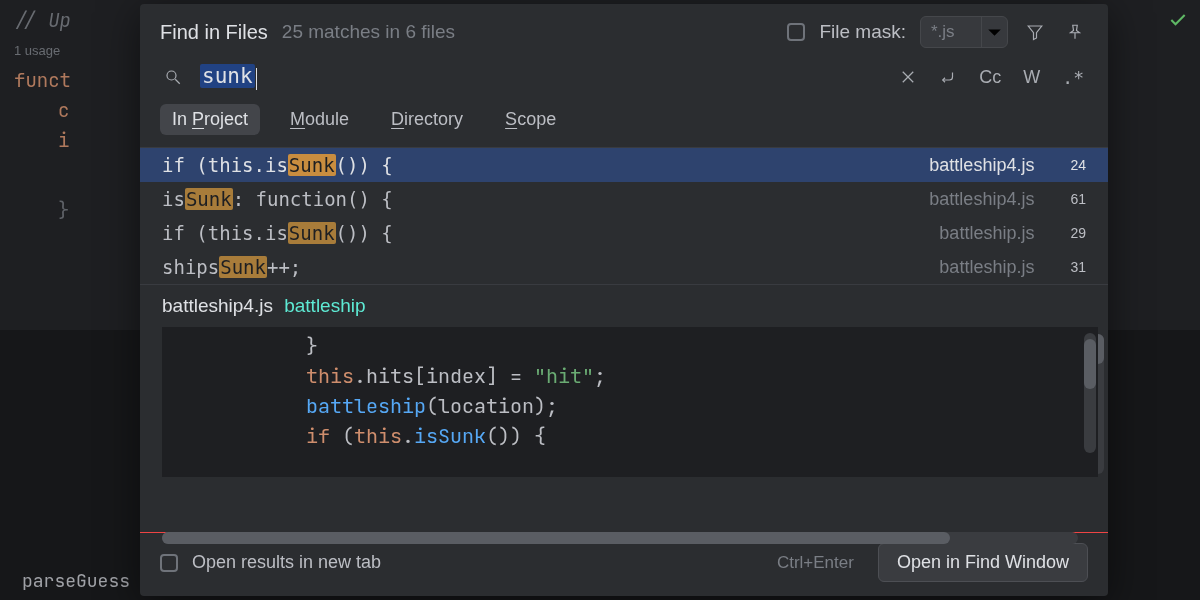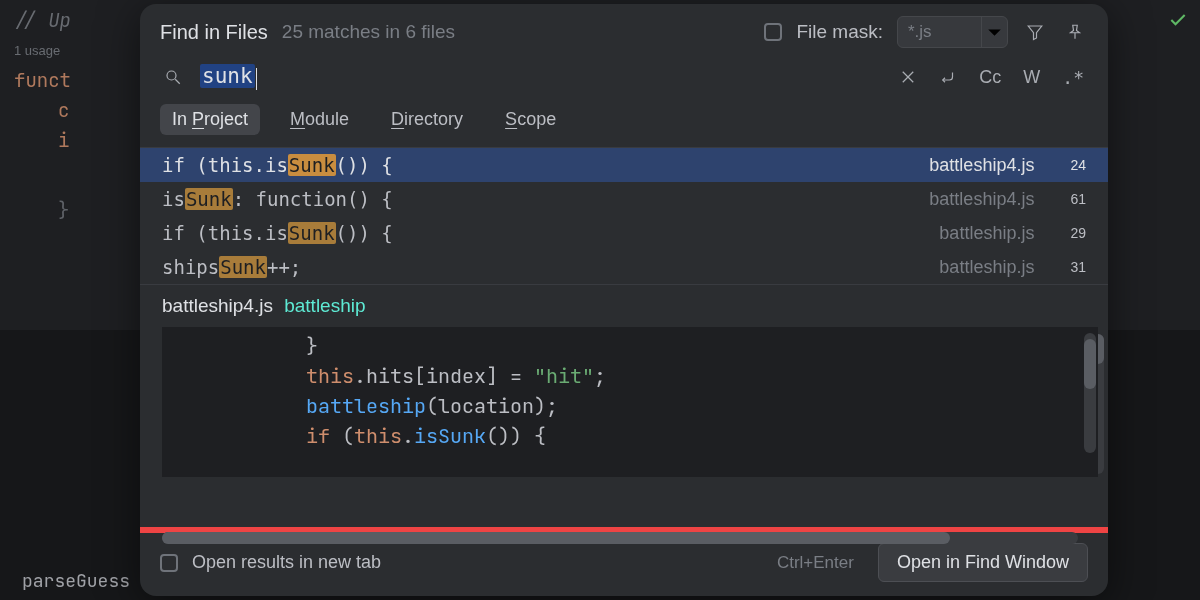--- a/index.html
+++ b/index.html
@@ -17,30 +17,30 @@
     filter: brightness(.85);
   }
   .bg-editor .usages { font-size: 13px; color: #7a7e85; font-family: -apple-system, Arial, sans-serif; }
   .bg-editor .kw { color: #cf8e6d; }
   .bg-editor .editor-dim { position: absolute; left:0; right:0; top: 330px; bottom:0; background: rgba(0,0,0,.25);}
   .bg-editor .bottom-fn { position:absolute; bottom:4px; left:22px; font-size:18px; color:#bcbec4;}
   .status-check { position:absolute; top:10px; right:12px; color:#5fb865; font-size:18px;}
   
   .dialog {
     position: absolute; left: 140px; top: 4px; width: 968px; height: 592px;
-    background: #2b2d30; border-radius: 16px; box-shadow: 0 8px 40px rgba(0,0,0,.5);
+    background: #2b2d30; border-radius: 4px; box-shadow: 0 8px 40px rgba(0,0,0,.5);
     display:flex; flex-direction:column; overflow:hidden;
   }
   .titlebar { display:flex; align-items:center; padding: 12px 20px 10px 20px; gap:14px;}
   .titlebar .title { color:#dfe1e5; font-size:20px; }
   .titlebar .summary { color:#7a7e85; font-size:19px; }
   .titlebar .spacer { flex:1; }
   .checkbox { width:18px; height:18px; border:2px solid #6f737a; border-radius:4px; display:inline-block; flex-shrink:0;}
   .mask-label { color:#bcbec4; font-size:19px; }
-  .mask-combo { display:flex; align-items:center; background:#37393d; border:1px solid #45474b; border-radius:6px; height:32px;gap:23px; }
+  .mask-combo { display:flex; align-items:center; background:#37393d; border:1px solid #45474b; border-radius:6px; height:32px; }
   .mask-combo .val { padding:0 10px; color:#7a7e85; font-size:17px; min-width:60px;}
   .mask-combo .chev { width:26px; display:flex; align-items:center; justify-content:center; border-left:1px solid #45474b; height:100%;}
   .icon-btn { width:26px; height:26px; display:flex; align-items:center; justify-content:center; color:#a9acb2; cursor:pointer;}
   .icon-btn svg { width:18px; height:18px; stroke:currentColor; fill:none; stroke-width:1.6;}
   
   .search-row { display:flex; align-items:center; padding: 6px 20px 8px 20px; gap:14px;}
   .search-row .sicon { color:#a9acb2;}
   .search-row .query { font-family: Consolas, monospace; font-size:21px; color:#dfe1e5; background:#214283; padding:0 2px; border-radius:2px;}
   .search-row .cursor { display:inline-block; width:1px; height:22px; background:#dfe1e5; vertical-align:middle; margin-left:1px;}
   .sr-spacer{flex:1;}
@@ -69,21 +69,21 @@
   .preview-hdr .pp { color:#5eead4; margin-left:6px;}
   .preview { background:#1e1f22; margin:0 10px 0 22px; height:150px; overflow:hidden; position:relative;
     font-family:"JetBrains Mono",Consolas,monospace; font-size:20px; line-height:30px; color:#bcbec4; padding-top:4px;}
   .preview .pl { white-space:pre; padding-left:0;}
   .tok-kw{color:#cf8e6d;} .tok-fn{color:#56a8f5;} .tok-str{color:#6aab73;} .tok-this{color:#cf8e6d;}
   .preview-scroll-v{position:absolute; right:2px; top:6px; width:12px; height:120px; background:#3a3c40; border-radius:6px;}
   .preview-thumb-v{position:absolute; top:6px; width:100%; height:50px; background:#5a5d63; border-radius:6px;}
   .preview-scroll-h{position:absolute; left:22px; right:30px; bottom:52px; height:12px; background:#3a3c40; border-radius:6px;}
   .preview-thumb-h{position:absolute; left:0; height:100%; width:86%; background:#5a5d63; border-radius:6px;}
   
-  .bottombar { margin-top:auto; display:flex; align-items:center; padding:10px 20px 14px 20px; gap:14px; border-top:6px solid #ef4444;}
+  .bottombar { margin-top:auto; display:flex; align-items:center; padding:10px 20px 14px 20px; gap:14px; border-top:1px solid #ef4444;}
   .bottombar .lbl{ color:#bcbec4; font-size:18px;}
   .bottombar .kb { color:#7a7e85; font-size:17px; margin-left:auto; margin-right:10px;}
   .btn { background:#3a3c40; border:1px solid #4d4f54; color:#dfe1e5; padding:8px 18px; border-radius:6px; font-size:18px; cursor:pointer;}
 </style>
 </head>
 <body>
 
 <div class="bg-editor">
   <div style="color:#7a7e85; font-style:italic;">// Up</div>
   <div class="usages">1 usage</div>

